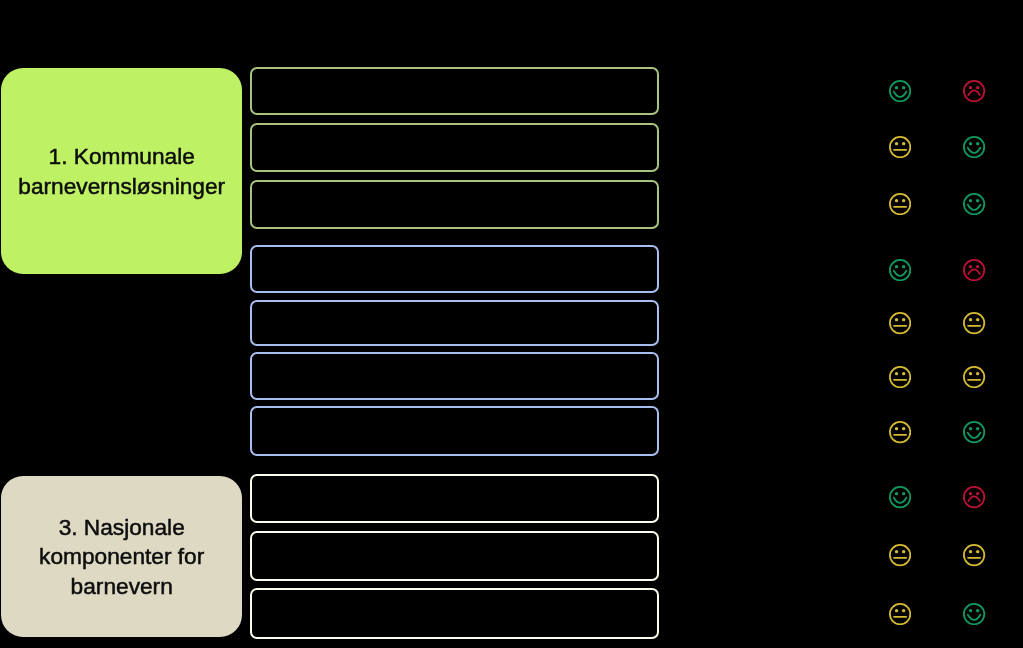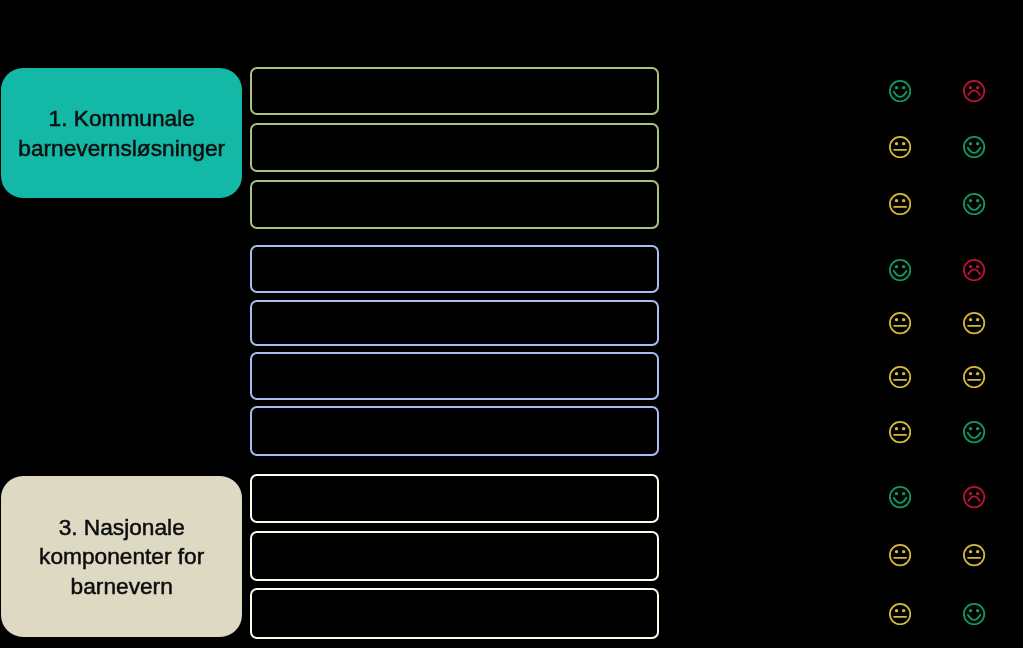--- a/index.html
+++ b/index.html
@@ -7,21 +7,21 @@
   body{width:1023px;height:648px;overflow:hidden;
        font-family:"Liberation Sans",sans-serif;}
   #slide{position:relative;width:1023px;height:648px;background:#000;overflow:hidden;}
 
   
   .cat{position:absolute;left:1.3px;width:240.8px;border-radius:22px;
        display:flex;align-items:center;justify-content:center;text-align:center;
        color:#0D0D0D;font-size:22.7px;line-height:29.5px;}
   .cat > span{display:block;padding:0 5px;position:relative;top:1px;
               -webkit-text-stroke:0.5px #0D0D0D;}
-  #cat-1{top:67.7px;height:130px;background:#14b8a6;}
+  #cat-1{top:67.7px;height:206px;background:#bef264;}
   #cat-2{top:247.7px;height:208.4px;background:#8EB4E3;}
   #cat-3{top:475.5px;height:161.4px;background:#DDD9C3;}
 
   
   .item{position:absolute;left:249.7px;width:409px;border-radius:7px;
         background:#000;box-sizing:border-box;border:2px solid #fff;
         display:flex;align-items:center;}
   .item > span{display:block;padding:0 10px;color:#fff;font-size:15px;line-height:18px;}
   .g1{border-color:#A8C37F;}
   .g2{border-color:#A8BEEE;}

